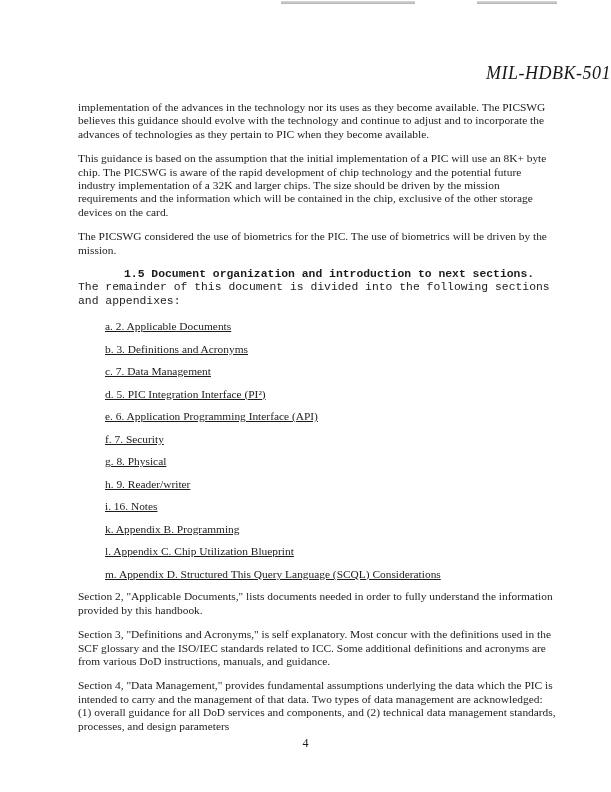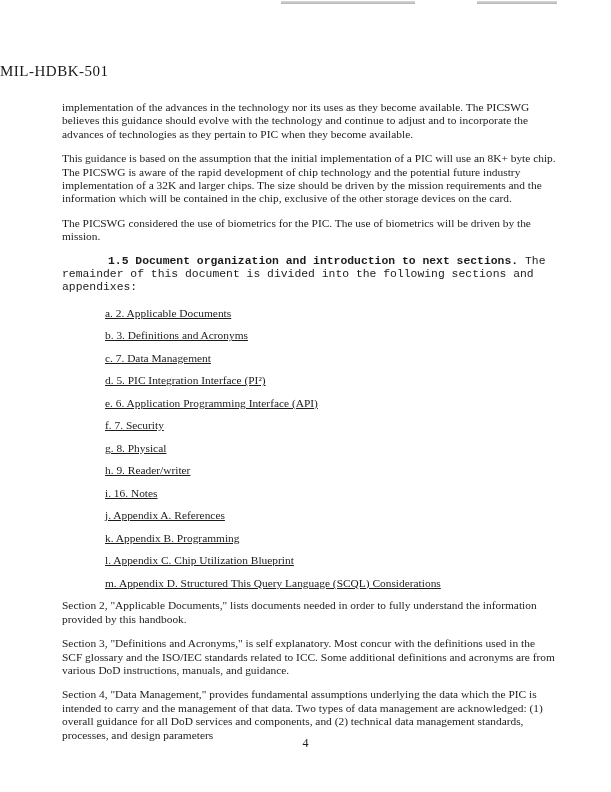--- a/index.html
+++ b/index.html
@@ -22,36 +22,37 @@
     height: 3px;
     background: linear-gradient(#d9d9d9, #b3b3b3);
   }
   .scan-bar.left  { left: 281px; width: 134px; }
   .scan-bar.right { left: 477px; width: 80px; }
   .doc-title {
     position: absolute;
     top: 63px;
     left: 0;
     width: 100%;
-    text-align: left;
-    font-size: 15px;
+    text-align: right;
+    font-size: 18px;
     letter-spacing: 0.5px;
     color: #171717;
+    font-style: italic;
   }
   .content {
     position: absolute;
     left: 62px;
     top: 101px;
     width: 494px;
     font-size: 11.4px;
     line-height: 13.4px;
     text-align: left;
   }
   .content p {
-    margin: 0 0 11px 0;
+    margin: 0 0 11px 16px;
   }
   .content p.heading-para {
     margin-top: 1px;
     text-indent: 46px;
     margin-bottom: 12px;
     font-family: Liberation Mono, monospace;
   }
   .heading-bold {
     font-weight: bold;
   }
@@ -99,21 +100,20 @@
     <ul class="section-list">
       <li>a.  2.  Applicable Documents</li>
       <li>b.  3.  Definitions and Acronyms</li>
       <li>c.  7.  Data Management</li>
       <li>d.  5.  PIC Integration Interface (PI²)</li>
       <li>e.  6.  Application Programming Interface (API)</li>
       <li>f.  7.  Security</li>
       <li>g.  8.  Physical</li>
       <li>h.  9.  Reader/writer</li>
       <li>i.  16.  Notes</li>
-      <li>j.  Appendix A.  References</li>
       <li>k.  Appendix B.  Programming</li>
       <li>l.  Appendix C.  Chip Utilization Blueprint</li>
       <li>m.  Appendix D.  Structured This Query Language (SCQL) Considerations</li>
     </ul>
 
     <p class="sec2">Section 2, "Applicable Documents," lists documents needed in order to fully understand the information provided by this handbook.</p>
 
     <p>Section 3, "Definitions and Acronyms," is self explanatory.  Most concur with the definitions used in the SCF glossary and the ISO/IEC standards related to ICC.  Some additional definitions and acronyms are from various DoD instructions, manuals, and guidance.</p>
 
     <p class="sec4">Section 4, "Data Management," provides fundamental assumptions underlying the data which the PIC is intended to carry and the management of that data.  Two types of data management are acknowledged:  (1) overall guidance for all DoD services and components, and (2) technical data management standards, processes, and design parameters</p>

